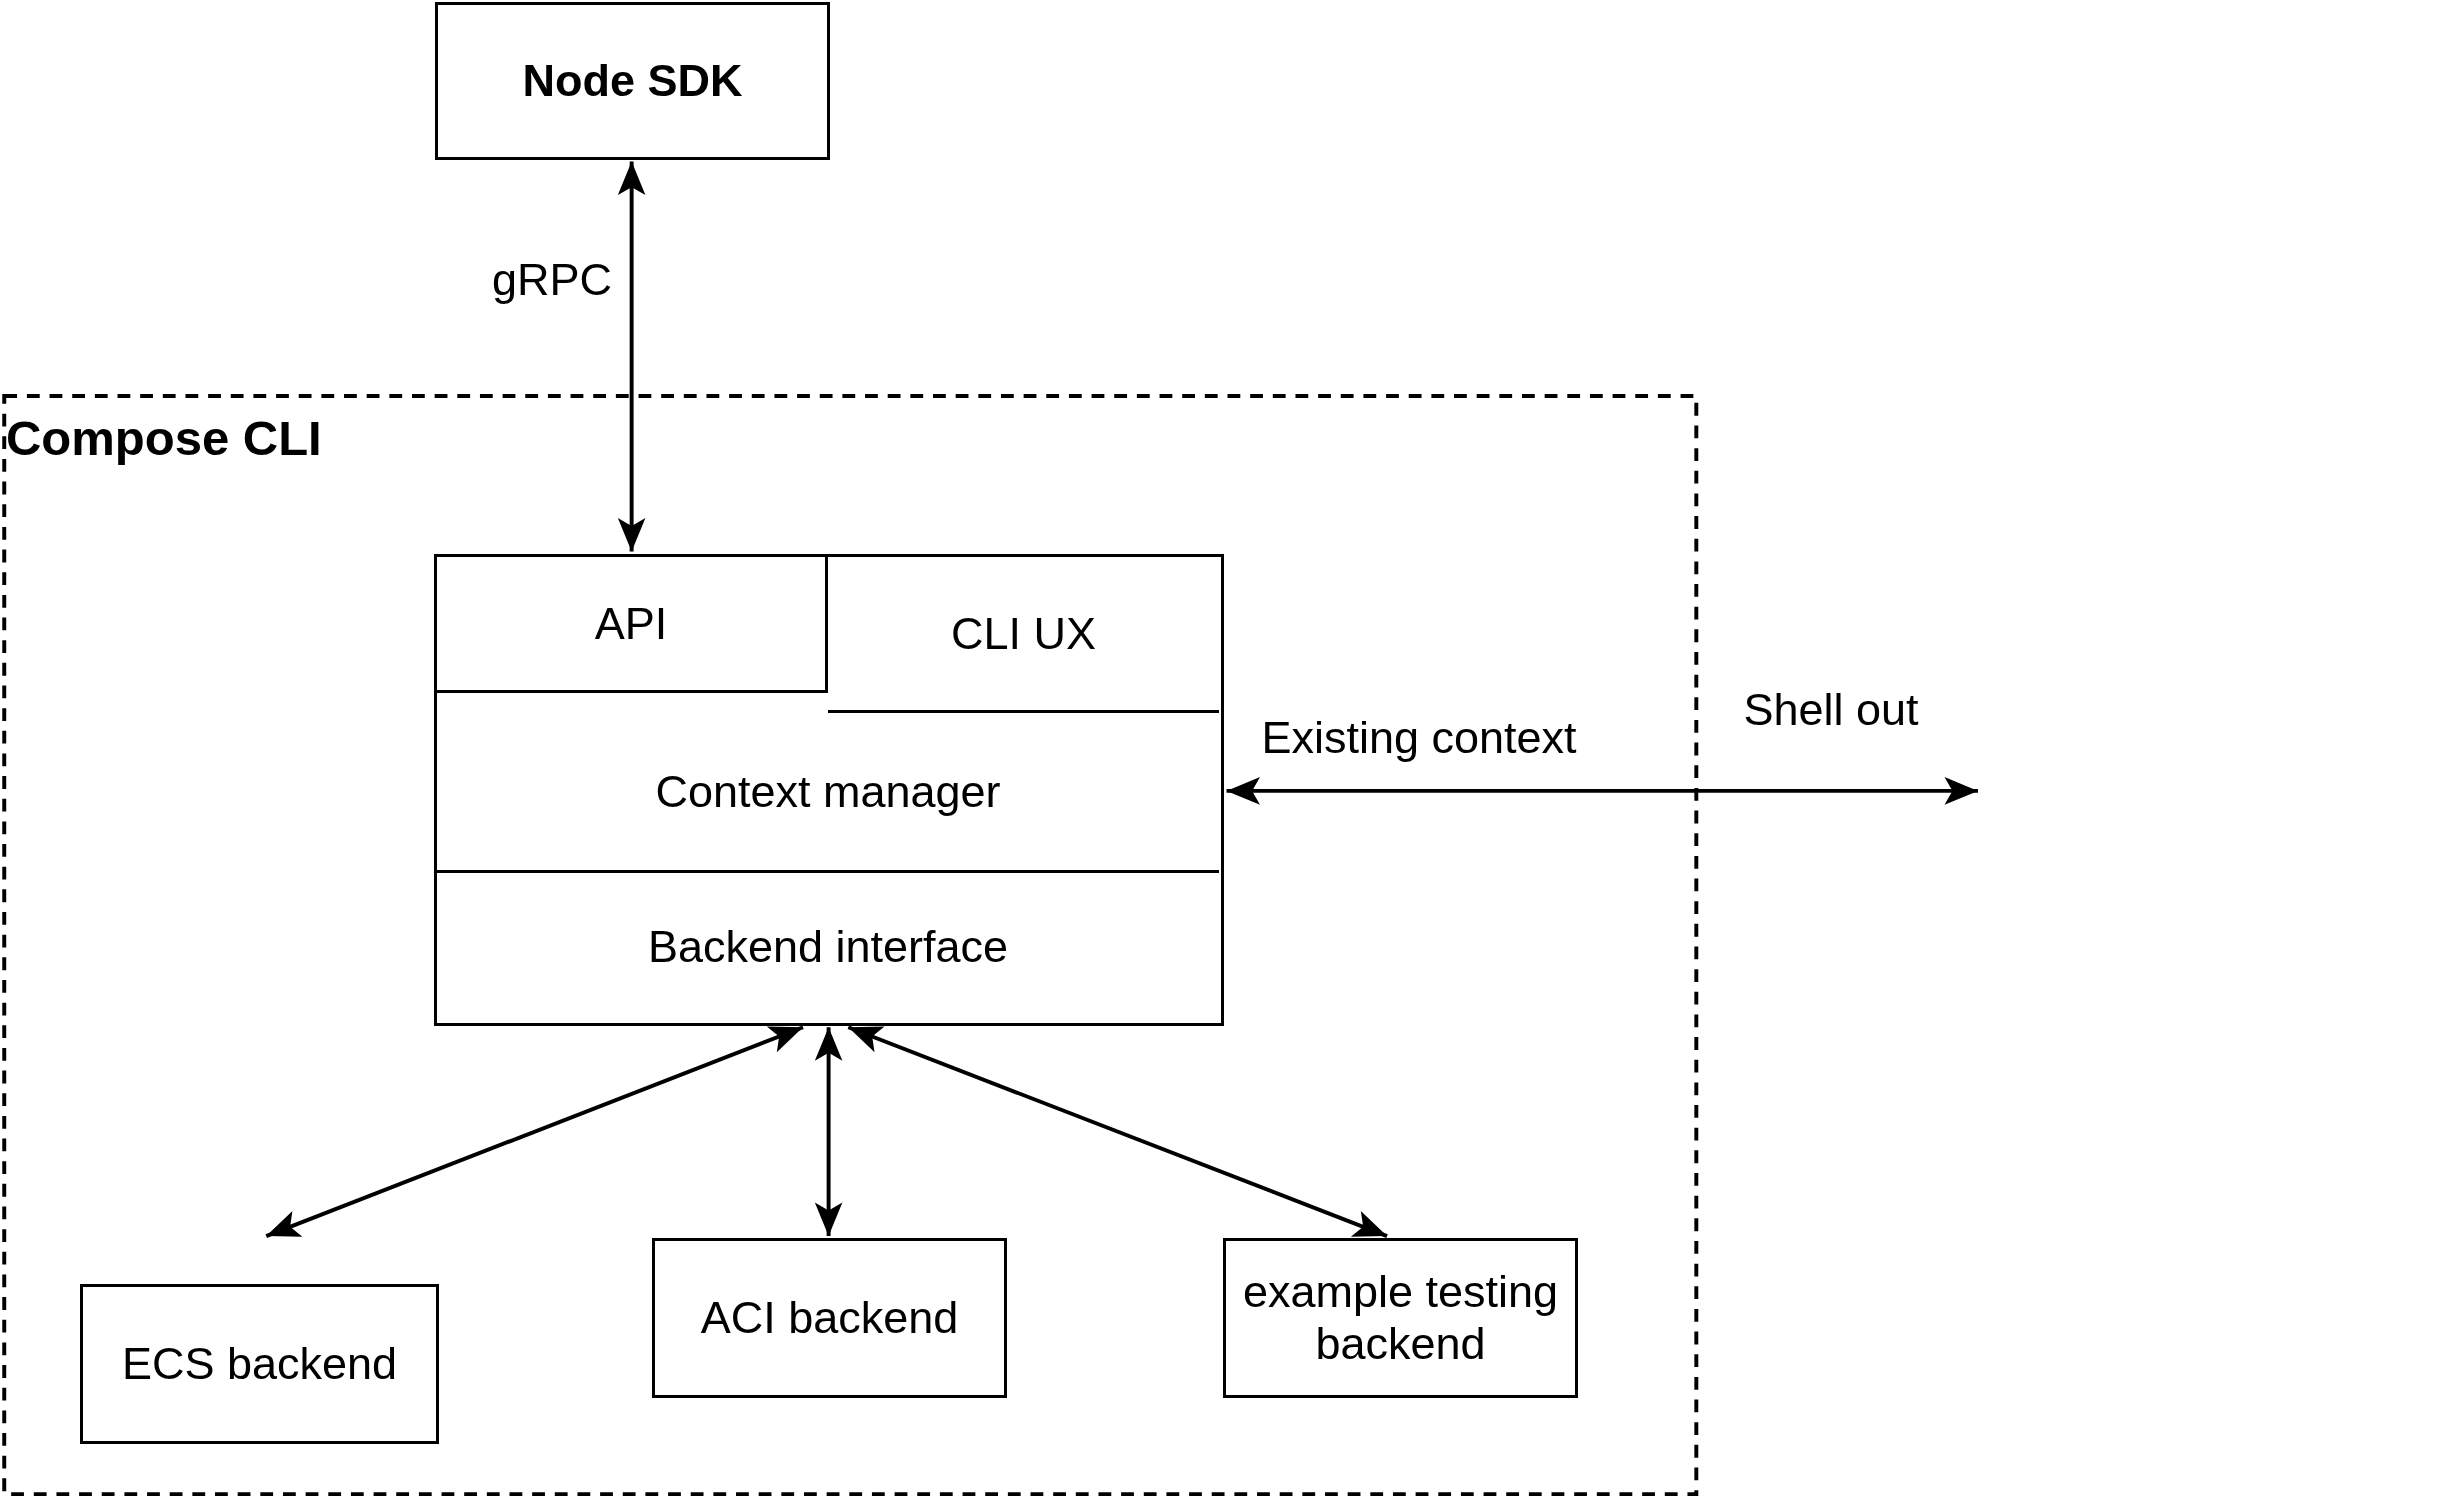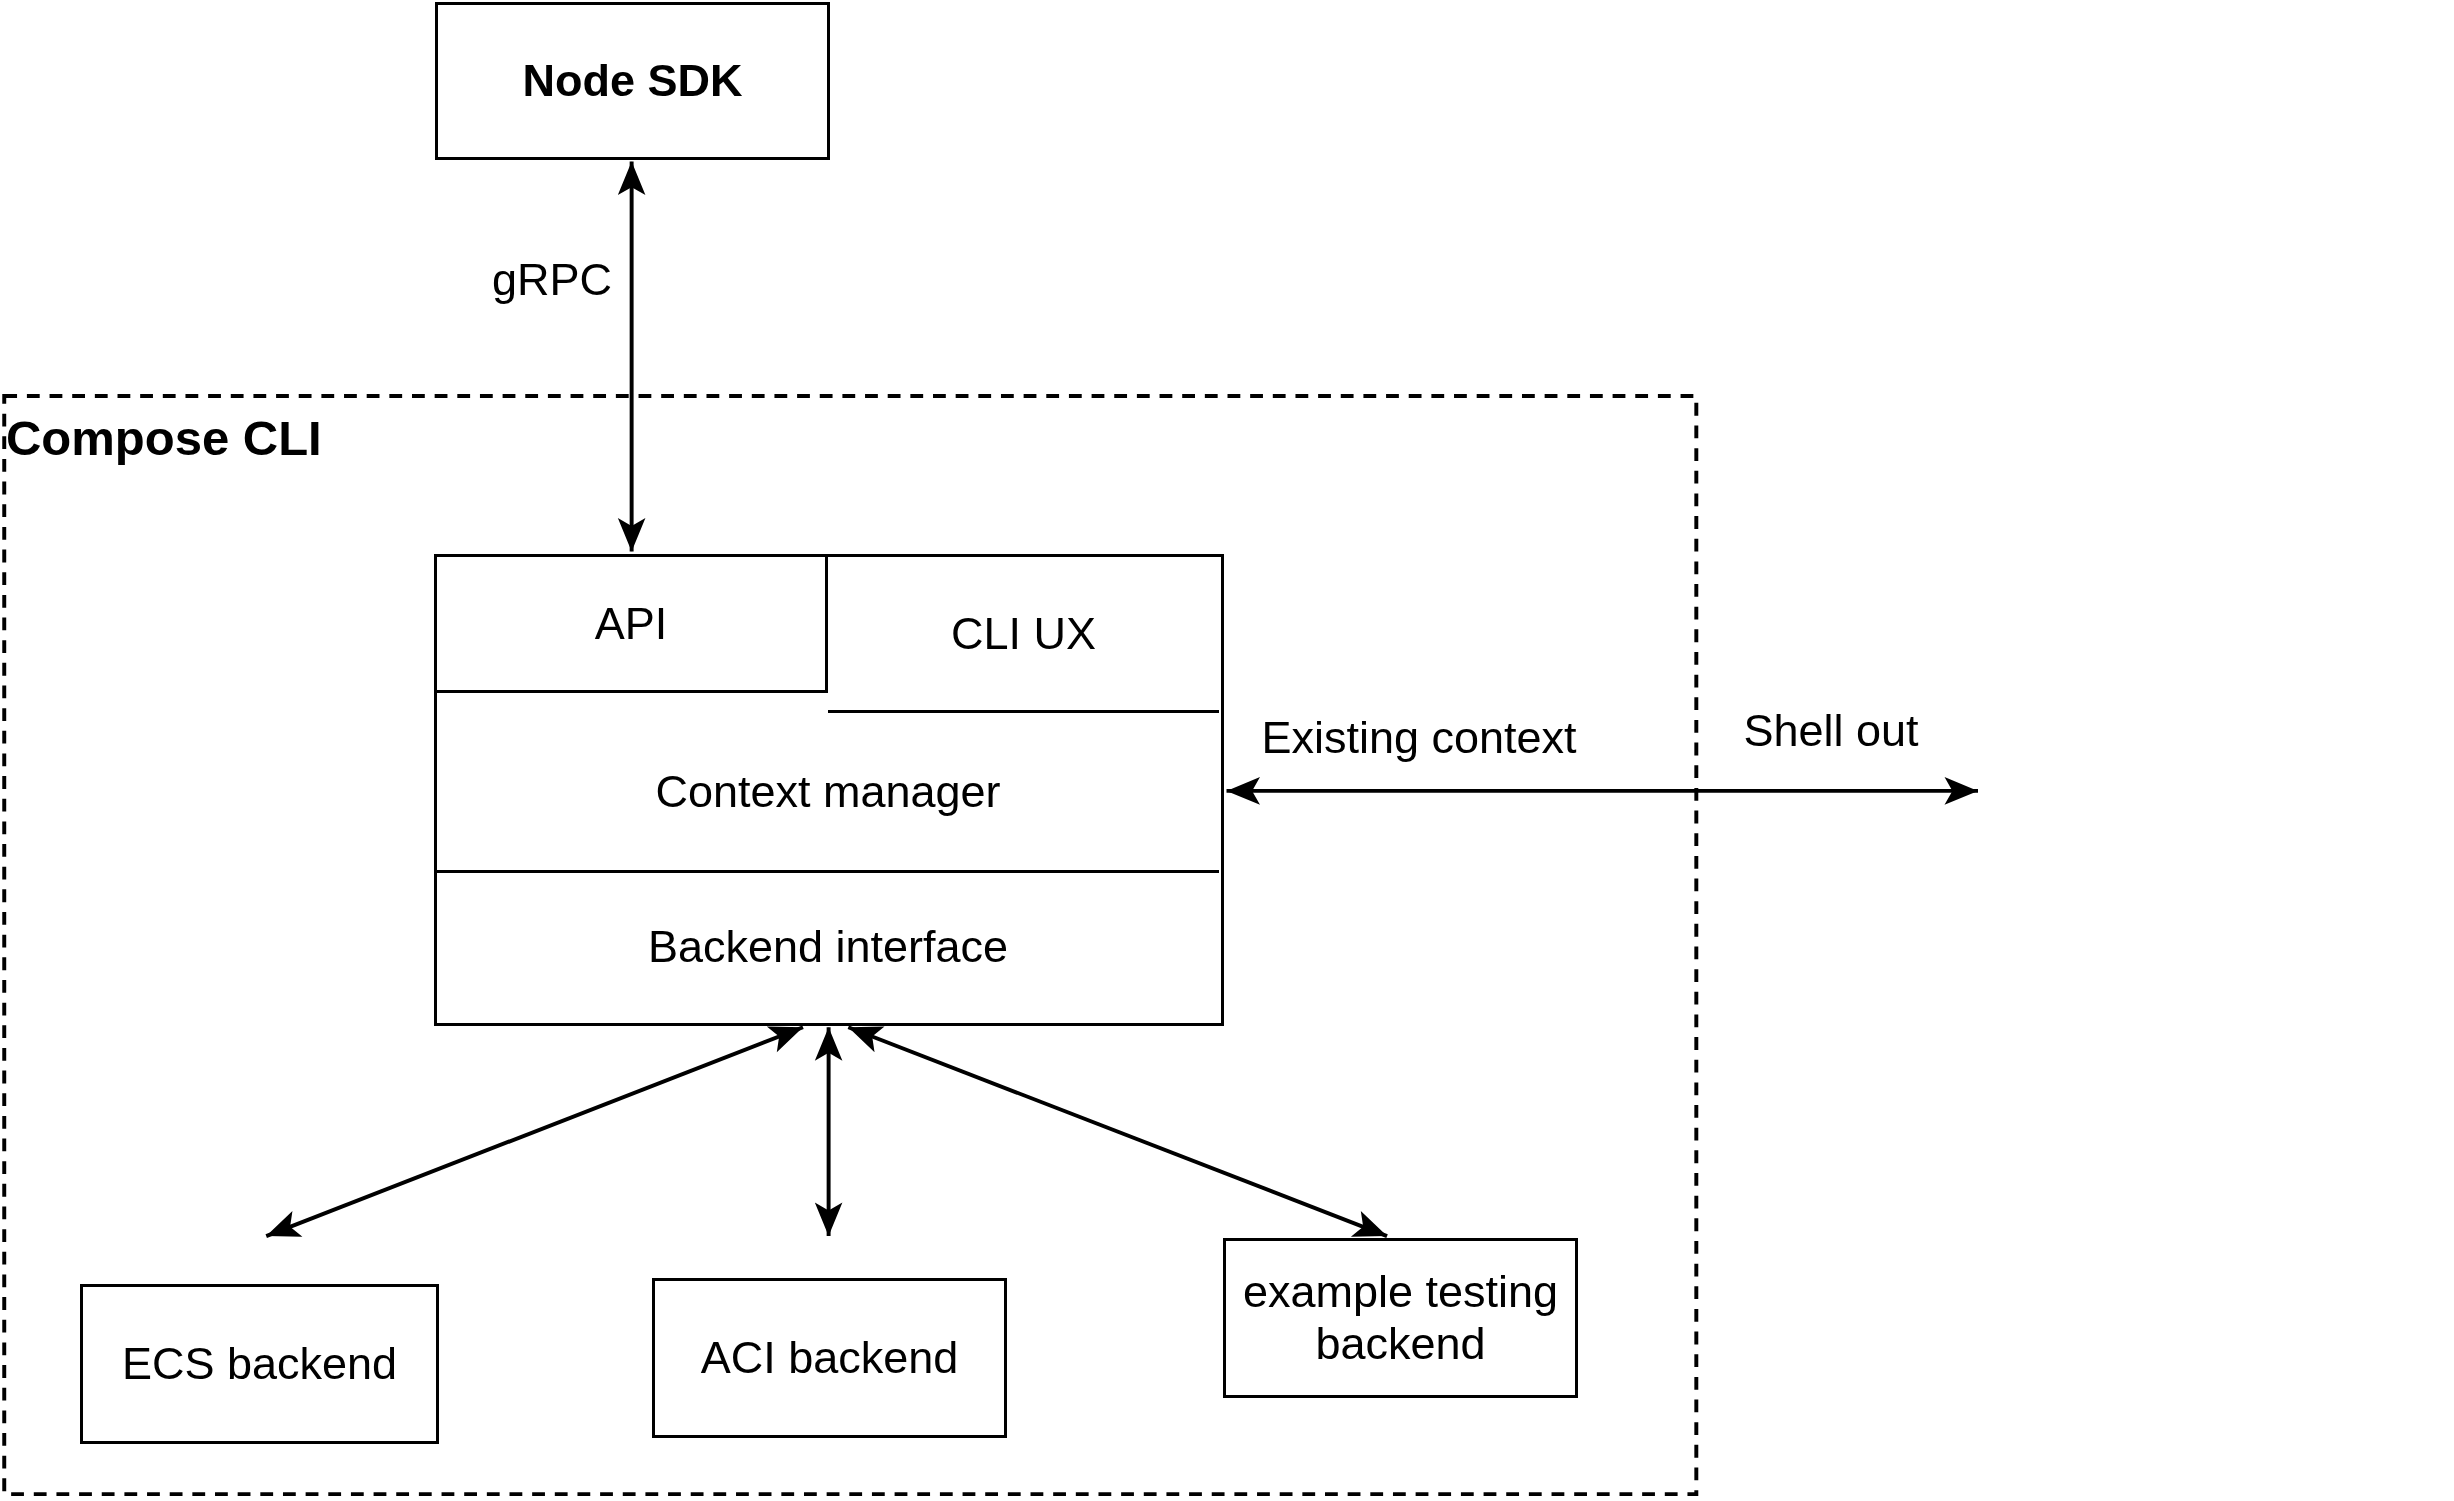--- a/index.html
+++ b/index.html
@@ -83,25 +83,25 @@
     position: absolute;
     left: 5.9px;
     top: 410px;
     font-size: 49px;
     font-weight: 700;
     white-space: nowrap;
   }
   #node-sdk   { left: 435px;  top: 2px;    width: 395px; height: 158px; }
   #existing-cli { left: 1980px; top: 672px; width: 468px; height: 236px; }
   #ecs-backend  { left: 80px;   top: 1238px; width: 359px; height: 160px; margin-top: 46px; }
-  #aci-backend  { left: 652px;  top: 1238px; width: 355px; height: 160px; margin-top: 40px; }
+  #aci-backend  { left: 652px;  top: 1238px; width: 355px; height: 160px; }
   #example-backend { left: 1223px; top: 1238px; width: 355px; height: 160px; padding: 0 13.8px; }
   #grpc-label { left: 552px; top: 280px; }
   #existing-context-label { left: 1419px; top: 738px; }
-  #shell-out-label { left: 1831px; top: 731px; }
+  #shell-out-label { left: 1831px; top: 710px; }
 </style>
 </head>
 <body>
 
 <div class="canvas">
 
   <svg class="edges" viewBox="0 0 2492 1524" xmlns="http://www.w3.org/2000/svg">
     <defs>
       <marker id="ah" markerUnits="userSpaceOnUse" markerWidth="40" markerHeight="34" refX="36" refY="16" orient="auto-start-reverse">
         <path d="M2,2 L36,16 L2,30 L10,16 Z" fill="#000000"></path>

